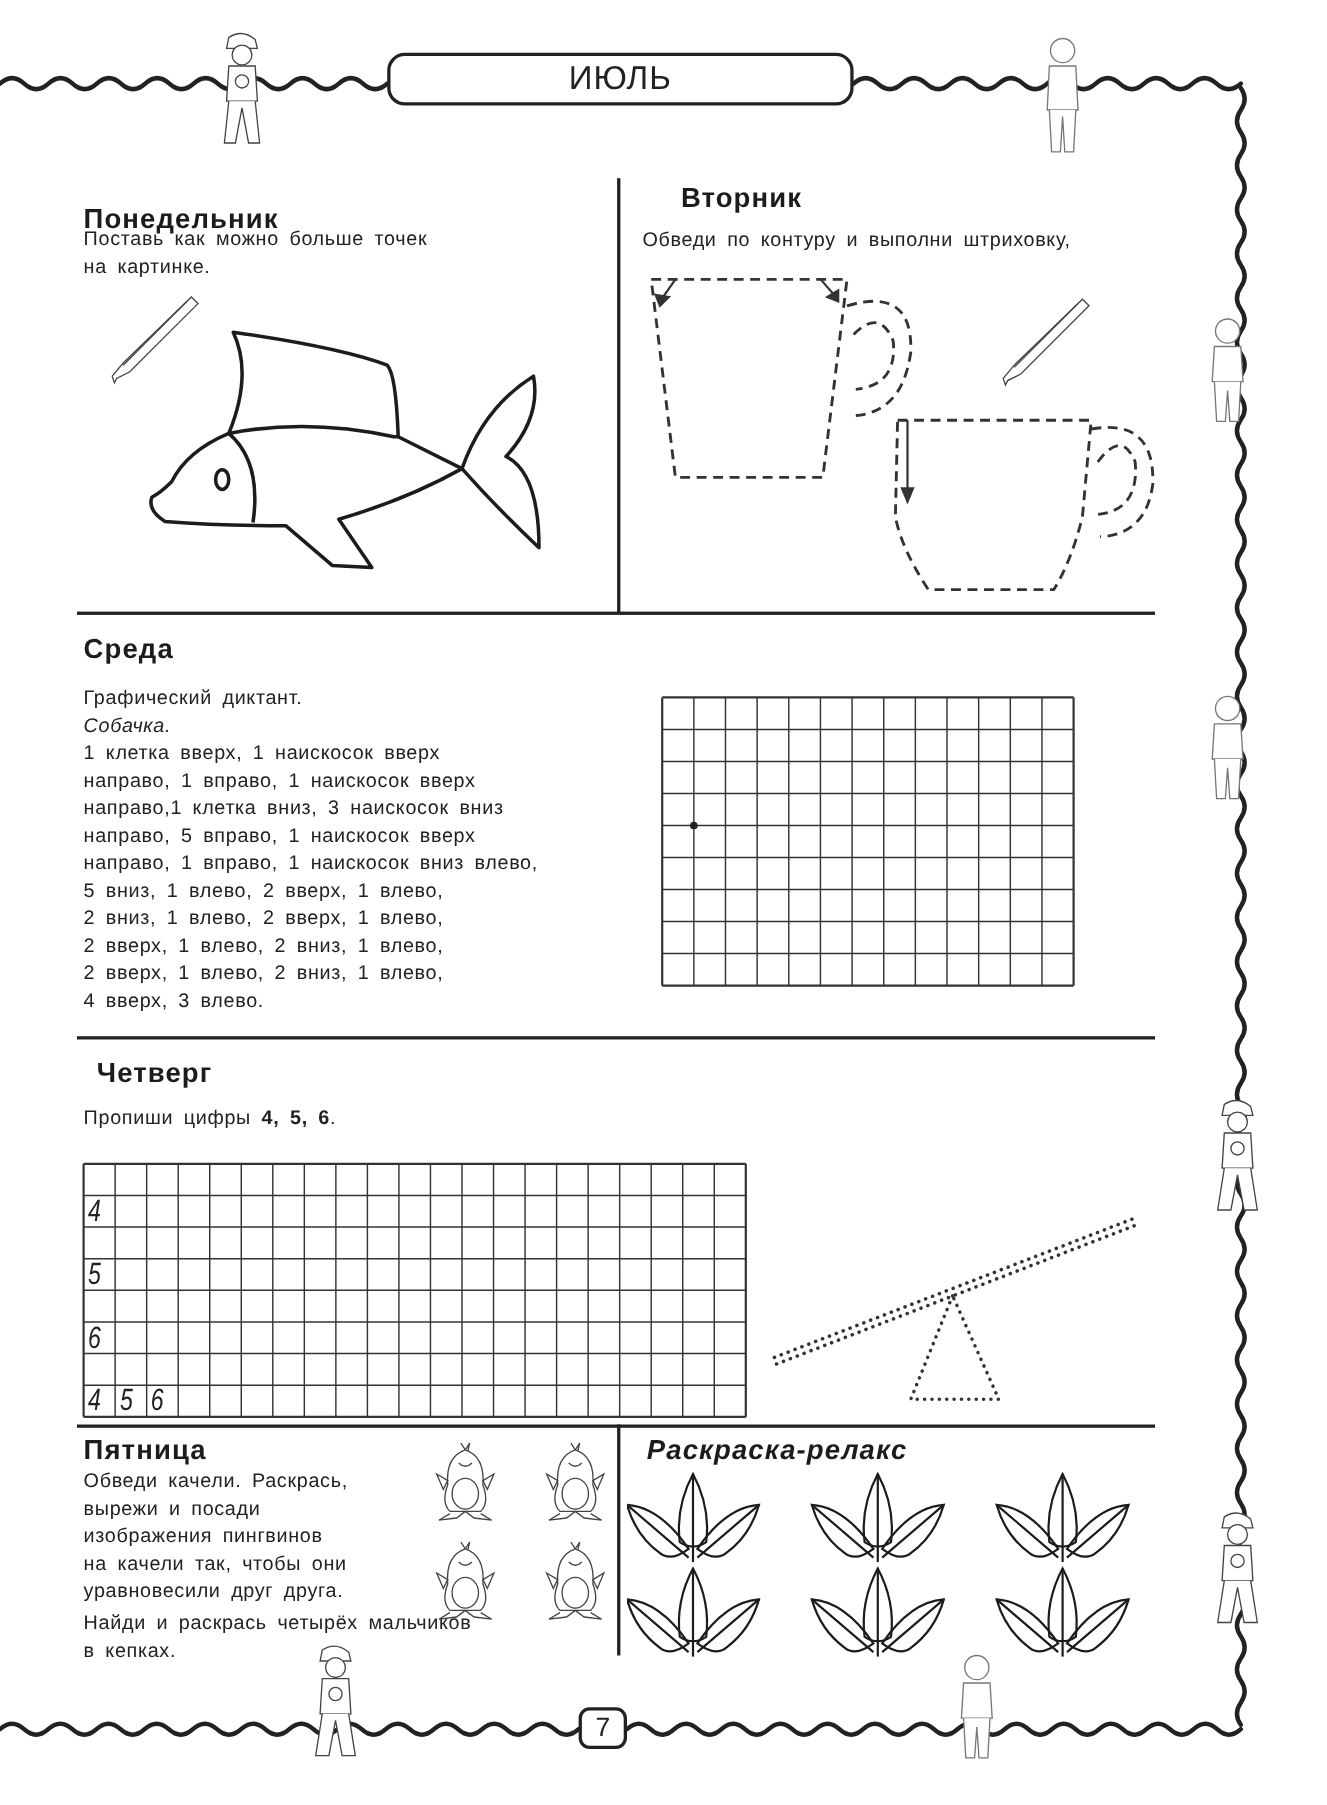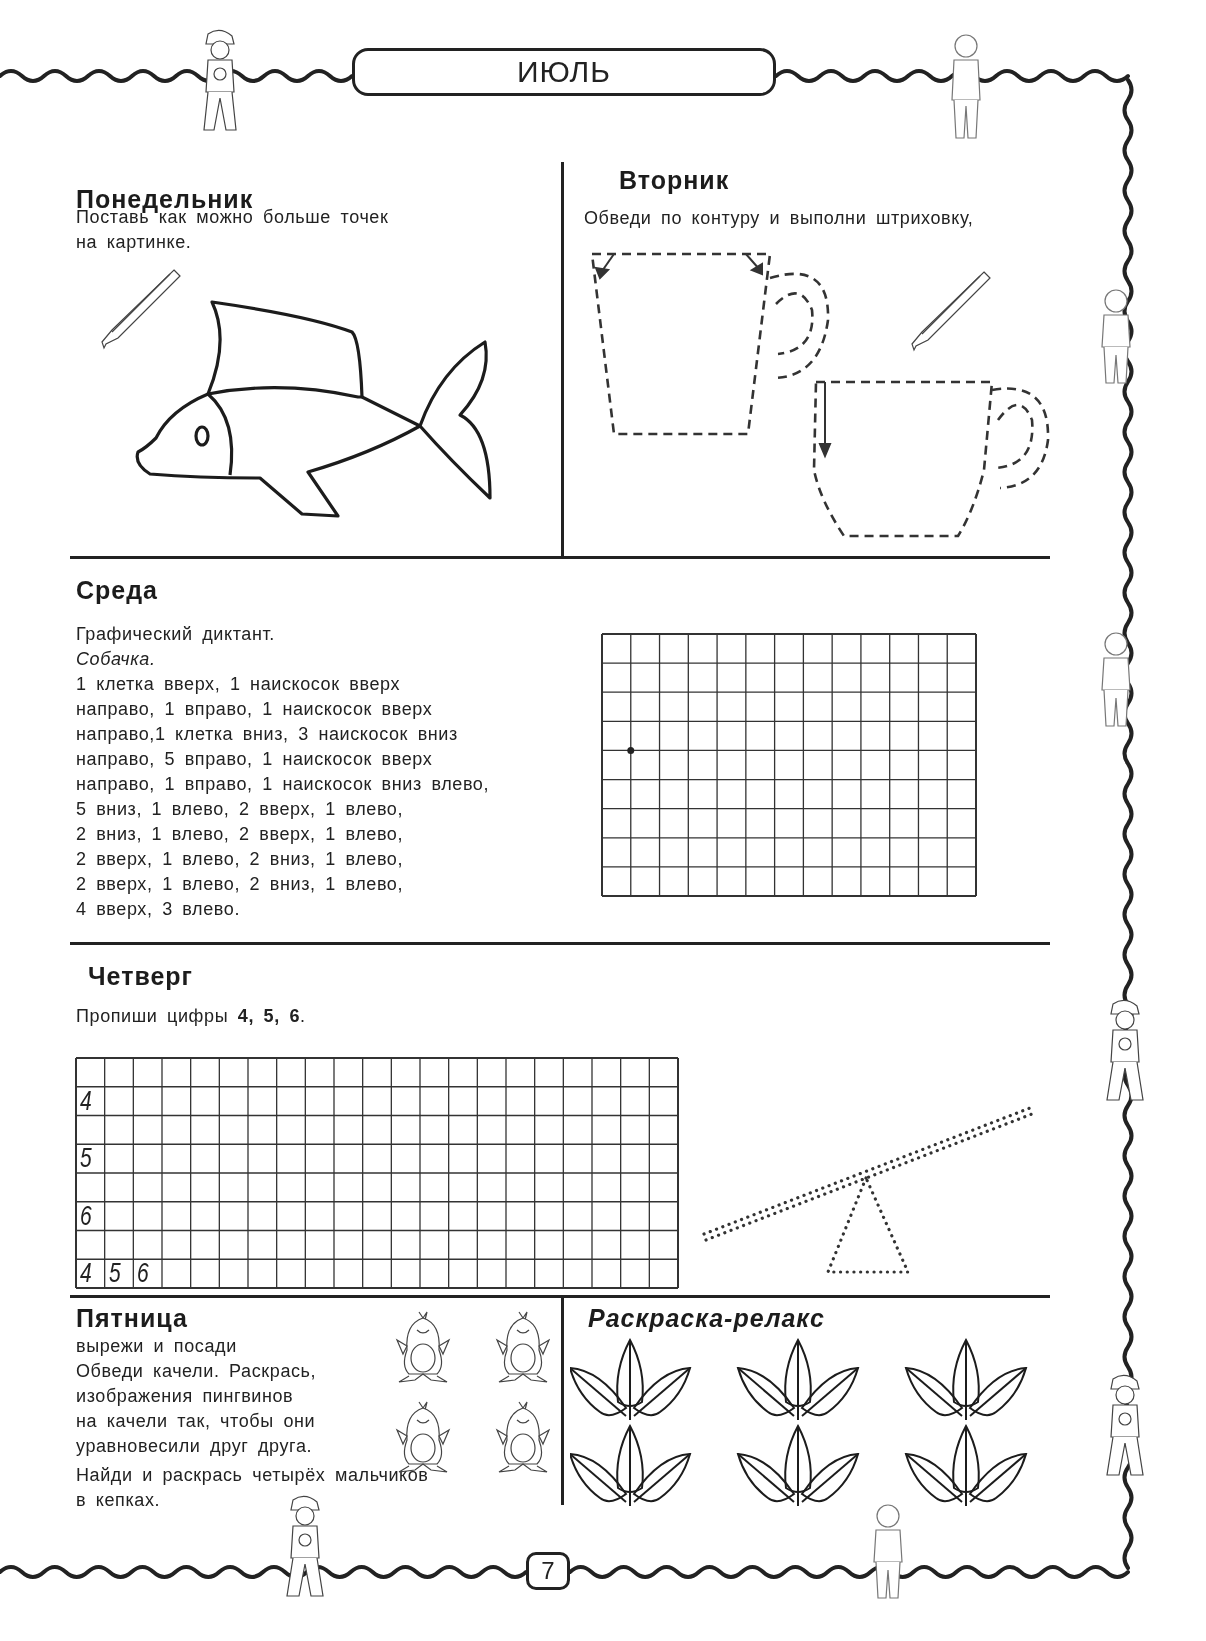--- a/index.html
+++ b/index.html
@@ -237,22 +237,22 @@
 <svg class="abs" style="left:690px;top:1090px;" width="360" height="200">
   <g fill="none" stroke="#333" stroke-width="3.2" stroke-linecap="round" stroke-dasharray="0.1 6.6">
     <line x1="14" y1="144" x2="340" y2="18"></line>
     <line x1="16" y1="150" x2="342" y2="24"></line>
     <path d="M176 88 L138 182 L218 182 Z"></path>
   </g>
 </svg>
 
 <div class="h2" style="left:76px;top:1304px;">Пятница</div>
 <div class="txt" style="left:76px;top:1334px;line-height:25px;">
+  <div>Обведи качели. Раскрась,</div>
   <div>вырежи и посади</div>
-  <div>Обведи качели. Раскрась,</div>
   <div>изображения пингвинов</div>
   <div>на качели так, чтобы они</div>
   <div>уравновесили друг друга.</div>
   <div style="margin-top:4px">Найди и раскрась четырёх мальчиков</div>
   <div>в кепках.</div>
 </div>
 <svg class="abs" id="penguins" style="left:360px;top:1300px;" width="190" height="180">
     <g transform="translate(35,10)" fill="#fff" stroke="#444" stroke-width="1.2">
       <path d="M24 2 L28 8 L32 2 L30 10"></path>
       <path d="M28 8 Q10 14 12 40 Q6 56 14 64 L42 64 Q50 56 44 40 Q46 14 28 8 Z"></path>

